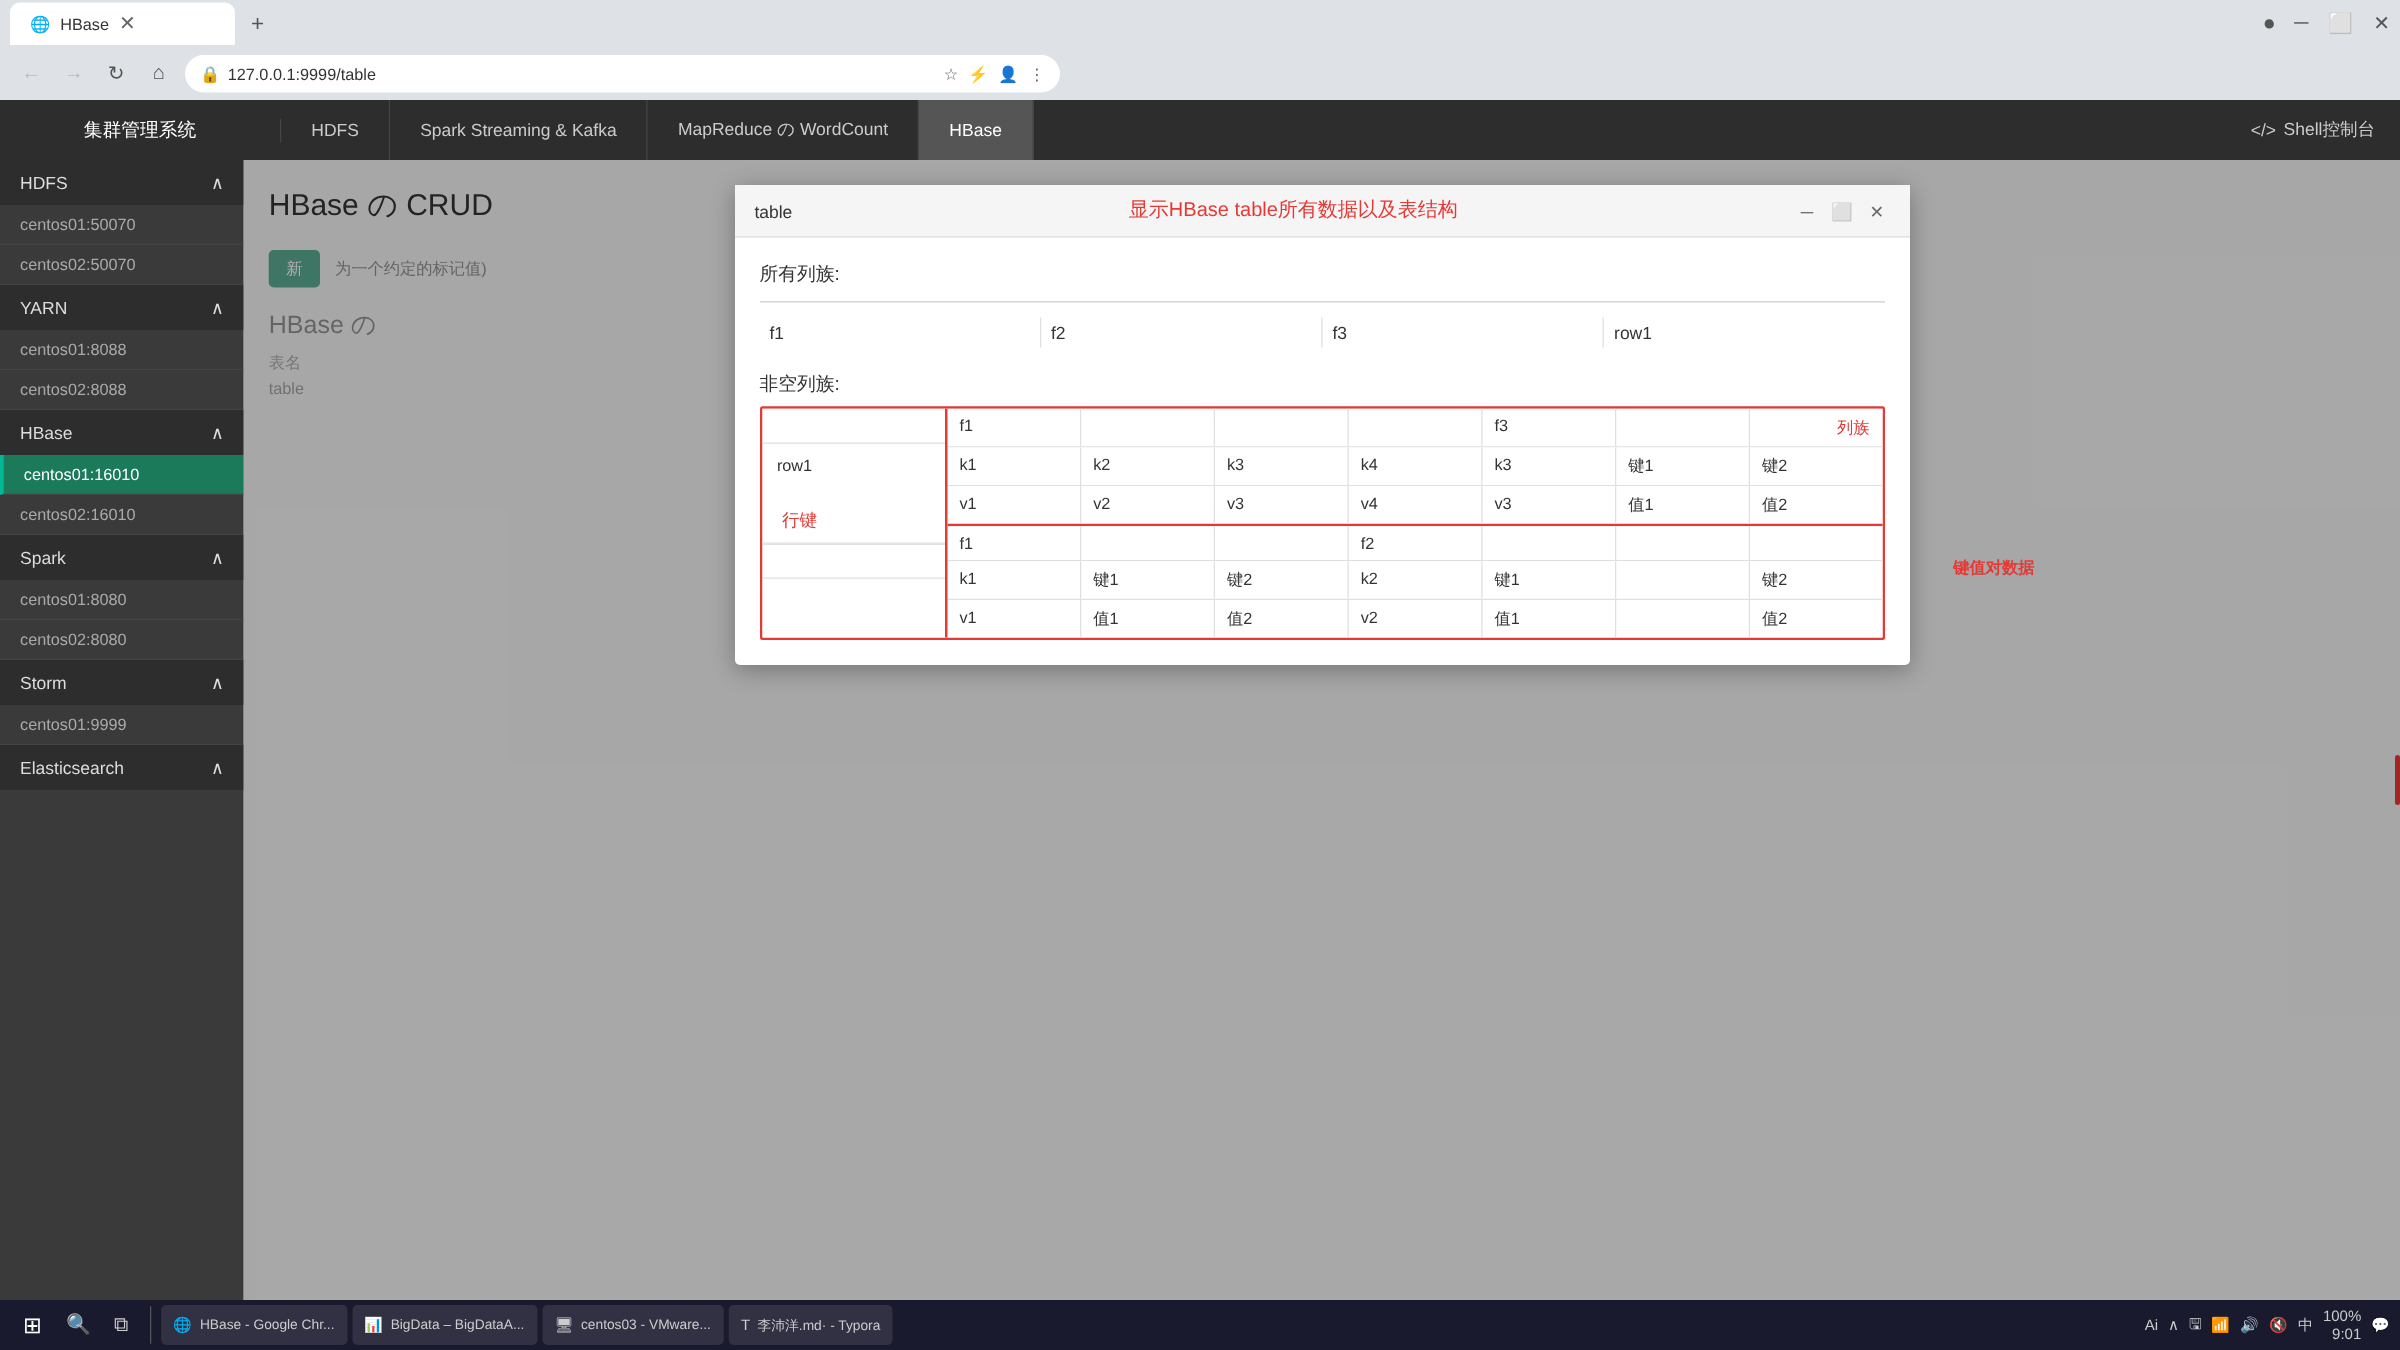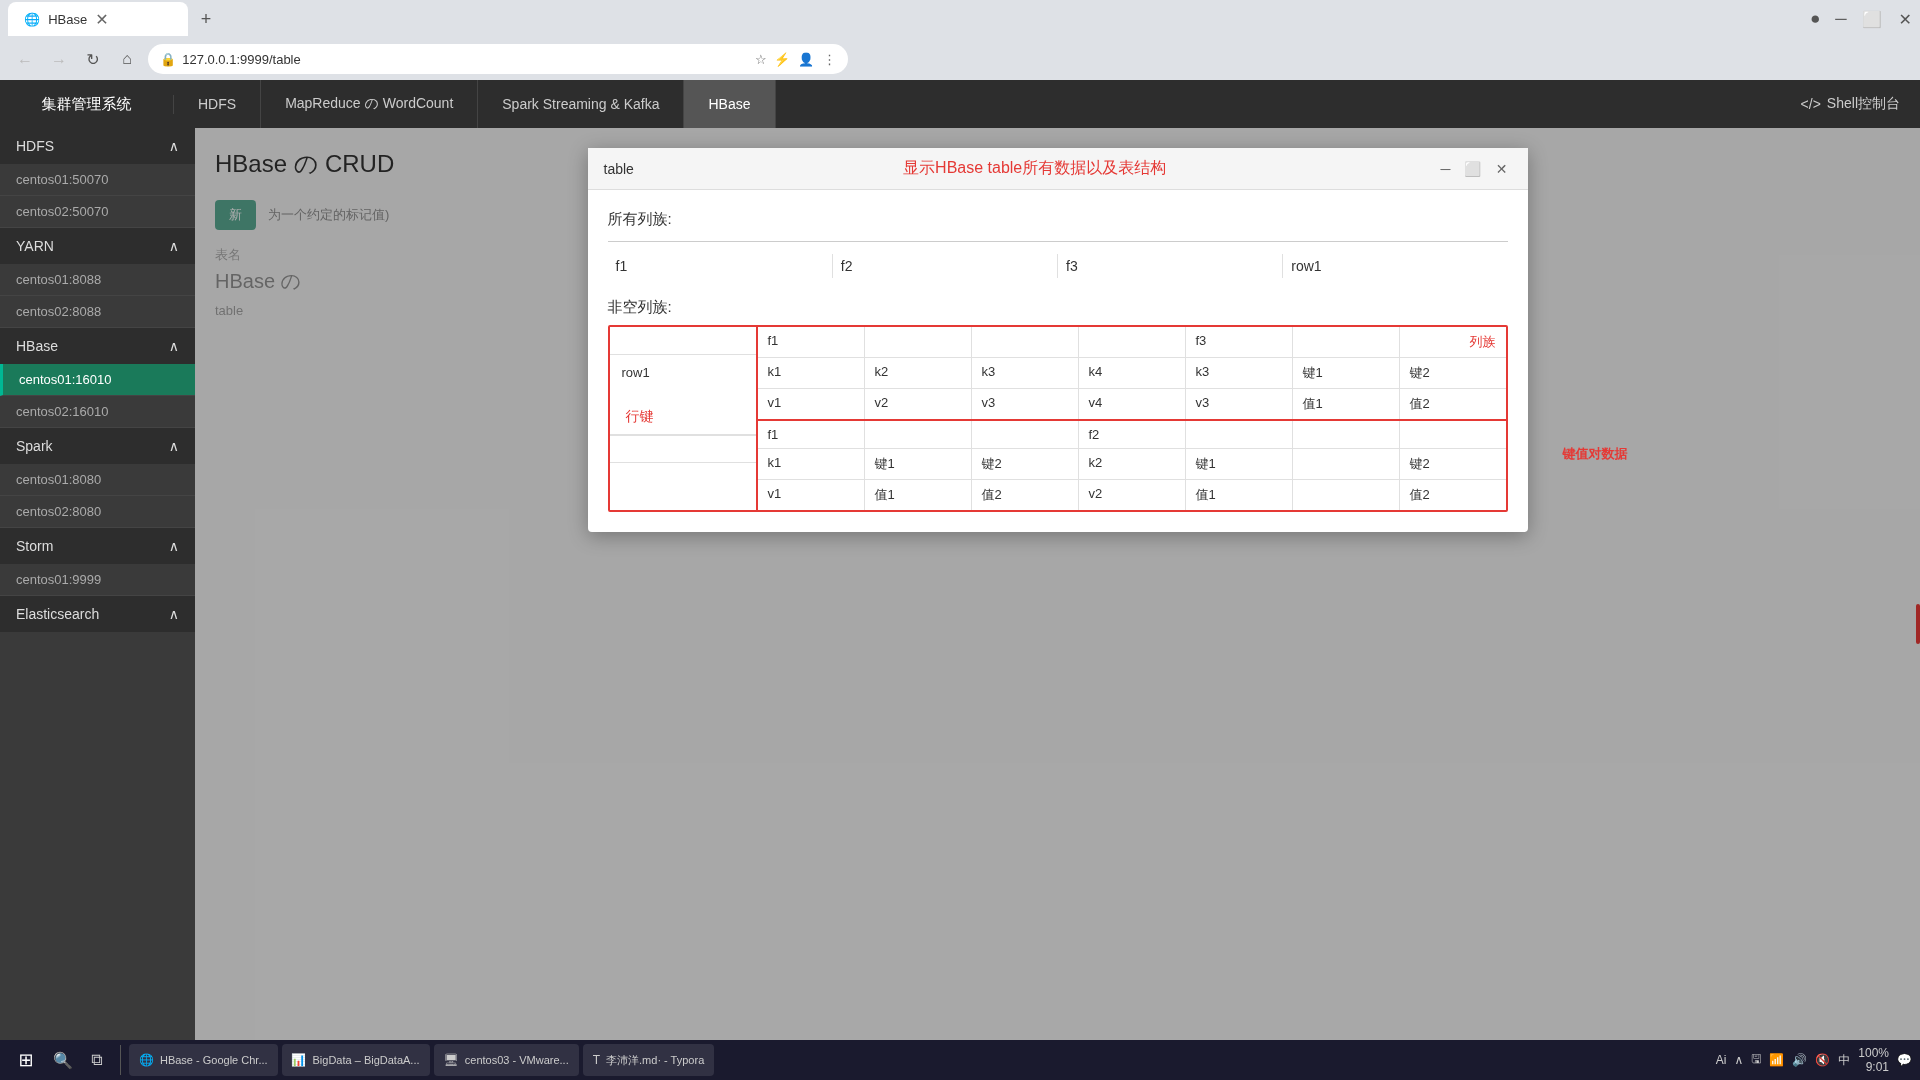--- a/index.html
+++ b/index.html
@@ -20,21 +20,21 @@
     .nav-btn.disabled { color: #bbb; cursor: default; }
     .address-field { flex: 1; max-width: 700px; background: #fff; border-radius: 20px; height: 30px; display: flex; align-items: center; padding: 0 12px; gap: 6px; font-size: 13px; color: #333; }
     .address-text { flex: 1; }
     .addr-icons { margin-left: auto; display: flex; gap: 8px; color: #666; }
 
     
     .app { display: flex; flex-direction: column; height: calc(1080px - 80px); }
 
     
     .top-nav { background: #2d2d2d; display: flex; align-items: center; height: 48px; padding: 0; }
-    .brand { color: #fff; font-size: 15px; padding: 0 20px; width: 174px; text-align: center; border-right: 1px solid #444; }
+    .brand { color: #fff; font-size: 15px; padding: 0 20px; width: 225px; text-align: center; border-right: 1px solid #444; }
     .nav-items { display: flex; }
     .nav-item { color: #ccc; padding: 0 24px; height: 48px; display: flex; align-items: center; font-size: 14px; cursor: pointer; border-right: 1px solid #444; }
     .nav-item.active { background: #555; color: #fff; }
     .shell-btn { margin-left: auto; color: #ccc; padding: 0 20px; height: 48px; display: flex; align-items: center; gap: 6px; font-size: 14px; cursor: pointer; }
 
     
     .content-area { display: flex; flex: 1; }
 
     
     .sidebar { width: 195px; background: #3a3a3a; color: #ccc; overflow-y: auto; }
@@ -129,22 +129,22 @@
     </div>
   </div>
 </div>
 
 <div class="app">
 
   <div class="top-nav">
     <div class="brand">集群管理系统</div>
     <div class="nav-items">
       <div class="nav-item">HDFS</div>
+      <div class="nav-item">Spark Streaming &amp; Kafka</div>
       <div class="nav-item">MapReduce の WordCount</div>
-      <div class="nav-item">Spark Streaming &amp; Kafka</div>
       <div class="nav-item active">HBase</div>
     </div>
     <div class="shell-btn">
       <span>&lt;/&gt;</span>
       <span>Shell控制台</span>
     </div>
   </div>
 
   <div class="content-area">
 
@@ -191,24 +191,24 @@
 
     <div class="main-panel">
       <div class="page-title">HBase の CRUD</div>
 
       <div style="display:flex; gap:12px; align-items:center; margin-bottom:16px; opacity:0.7;">
         <button class="btn-green">新</button>
         <span style="color:#666; font-size:13px;">为一个约定的标记值)</span>
       </div>
 
       <div style="opacity:0.5; margin-bottom:10px;">
+        <div style="font-size:20px; color:#333; margin-bottom:8px;">HBase の</div>
         <div style="display:flex; gap:20px; font-size:13px; color:#666; margin-bottom:4px;">
           <span>表名</span>
         </div>
-        <div style="font-size:20px; color:#333; margin-bottom:8px;">HBase の</div>
         <div style="font-size:13px; color:#555;">table</div>
       </div>
 
       <div class="scroll-indicator"></div>
 
       <div class="modal-overlay">
         <div class="modal">
 
           <div class="modal-header">
             <span class="modal-tab-label">table</span>

